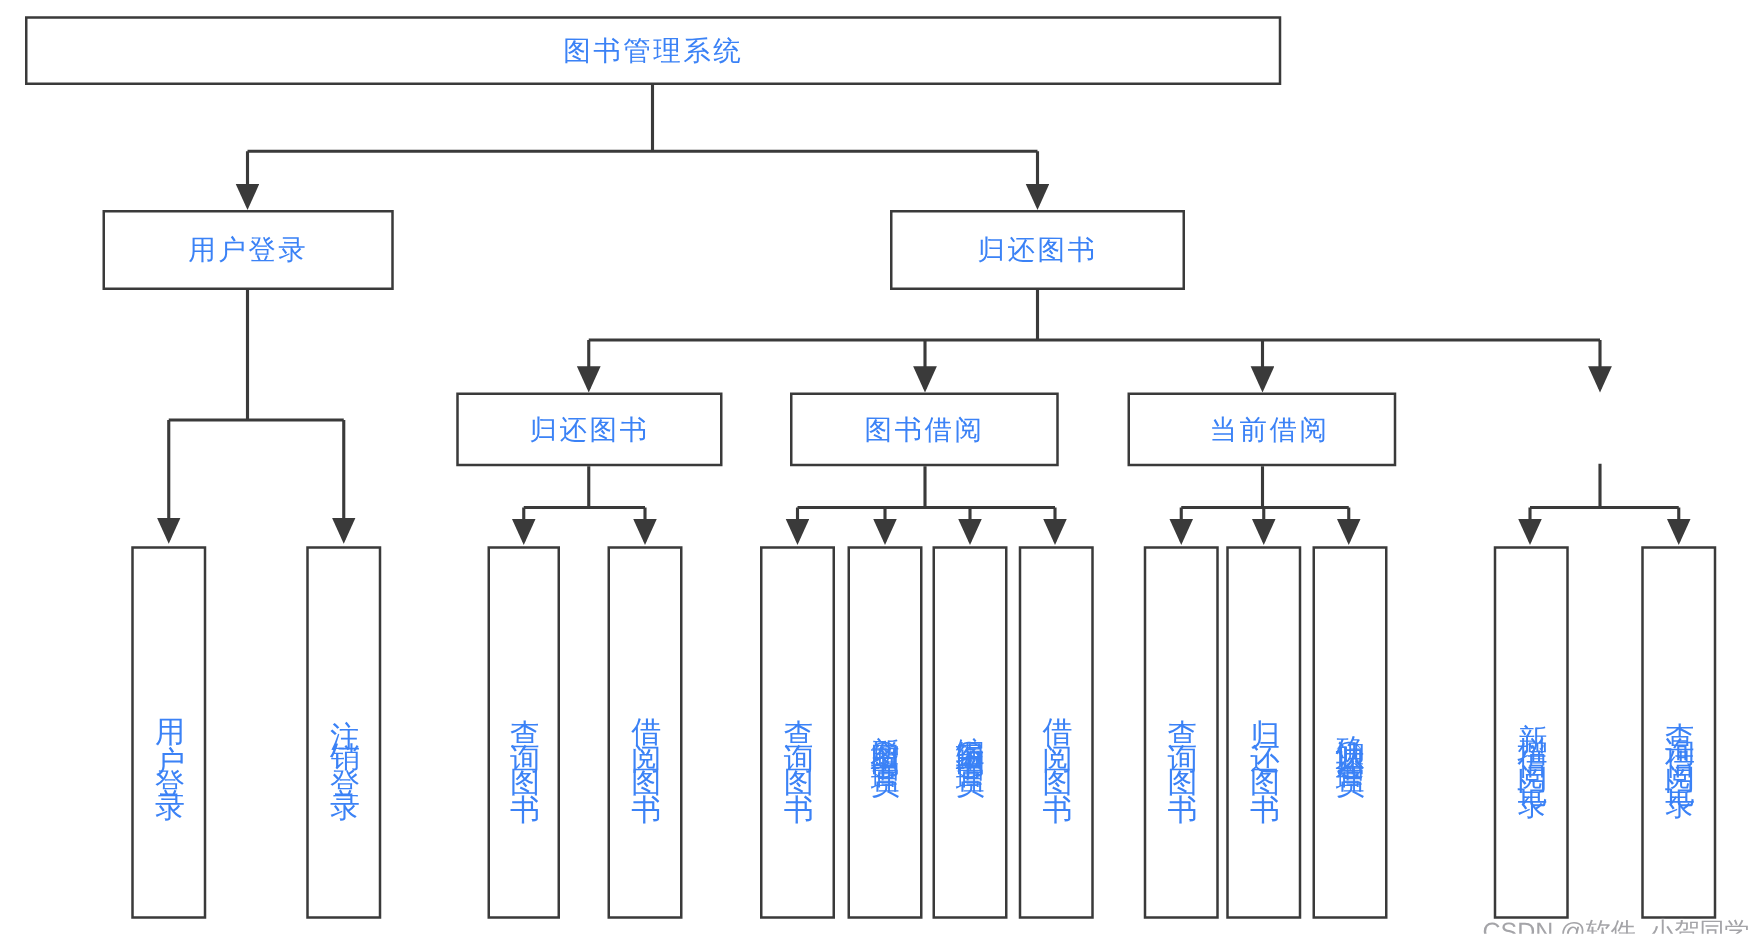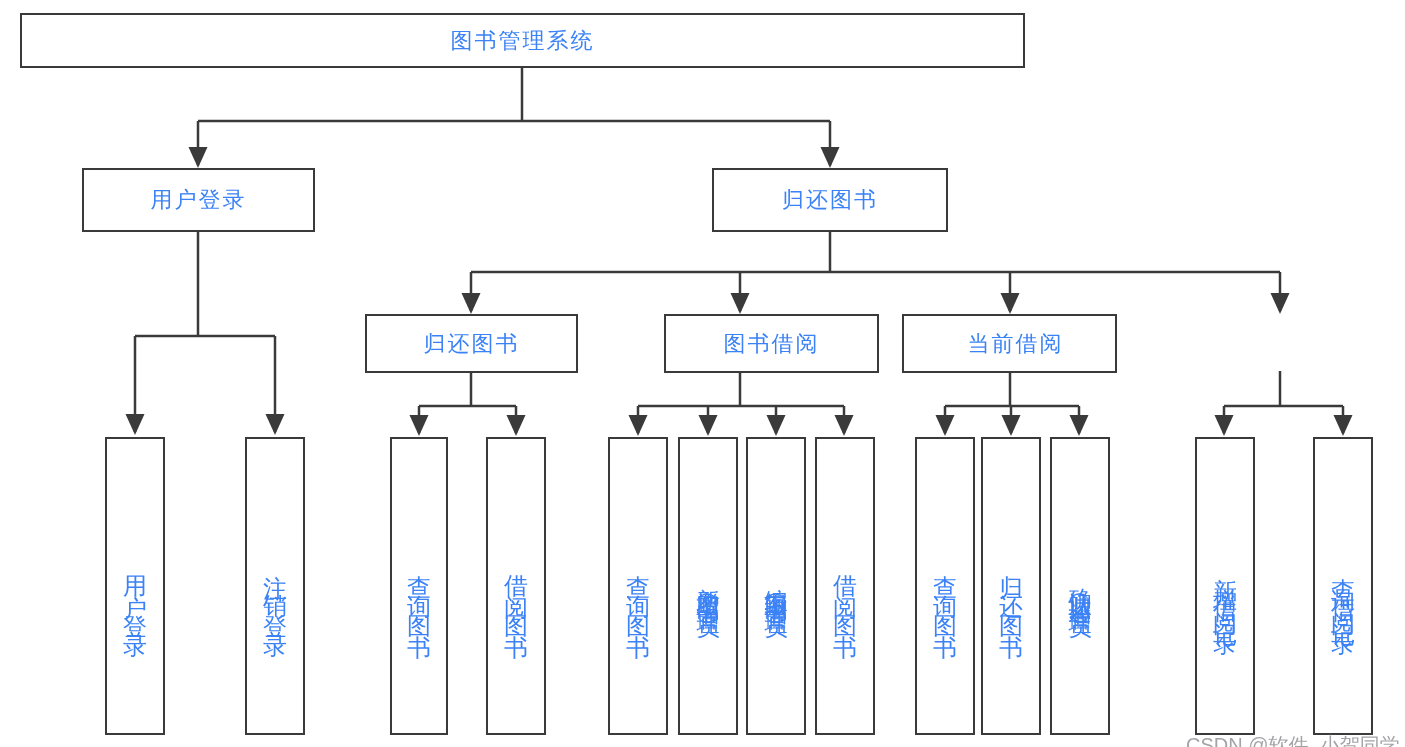--- a/index.html
+++ b/index.html
@@ -19,21 +19,21 @@
     align-items: center;
     justify-content: center;
     z-index: 2;
     color: #3b82f6;
   }
   .h-node { font-size: 22px; letter-spacing: 2px; white-space: nowrap; }
   .root-node  { left: 20px;  top: 13px;  width: 1005px; height: 55px; }
   .n-user     { left: 82px;  top: 168px; width: 233px;  height: 64px; }
   .n-mgmt     { left: 712px; top: 168px; width: 236px;  height: 64px; }
   .n-newrec   { left: 365px; top: 314px; width: 213px;  height: 59px; }
-  .n-borrow   { left: 632px; top: 314px; width: 215px;  height: 59px; margin-left: 32px; }
+  .n-borrow   { left: 632px; top: 314px; width: 215px;  height: 59px; }
   .n-current  { left: 902px; top: 314px; width: 215px;  height: 59px; padding-left: 12px; }
   .n-record   { left: 1172px;top: 314px; width: 215px;  height: 59px; }
 
   .leaf { top: 437px; width: 60px; height: 298px; }
   .leaf span {
     writing-mode: vertical-rl;
     text-orientation: mixed;
     font-size: 24px;
     line-height: 1;
     white-space: nowrap;

